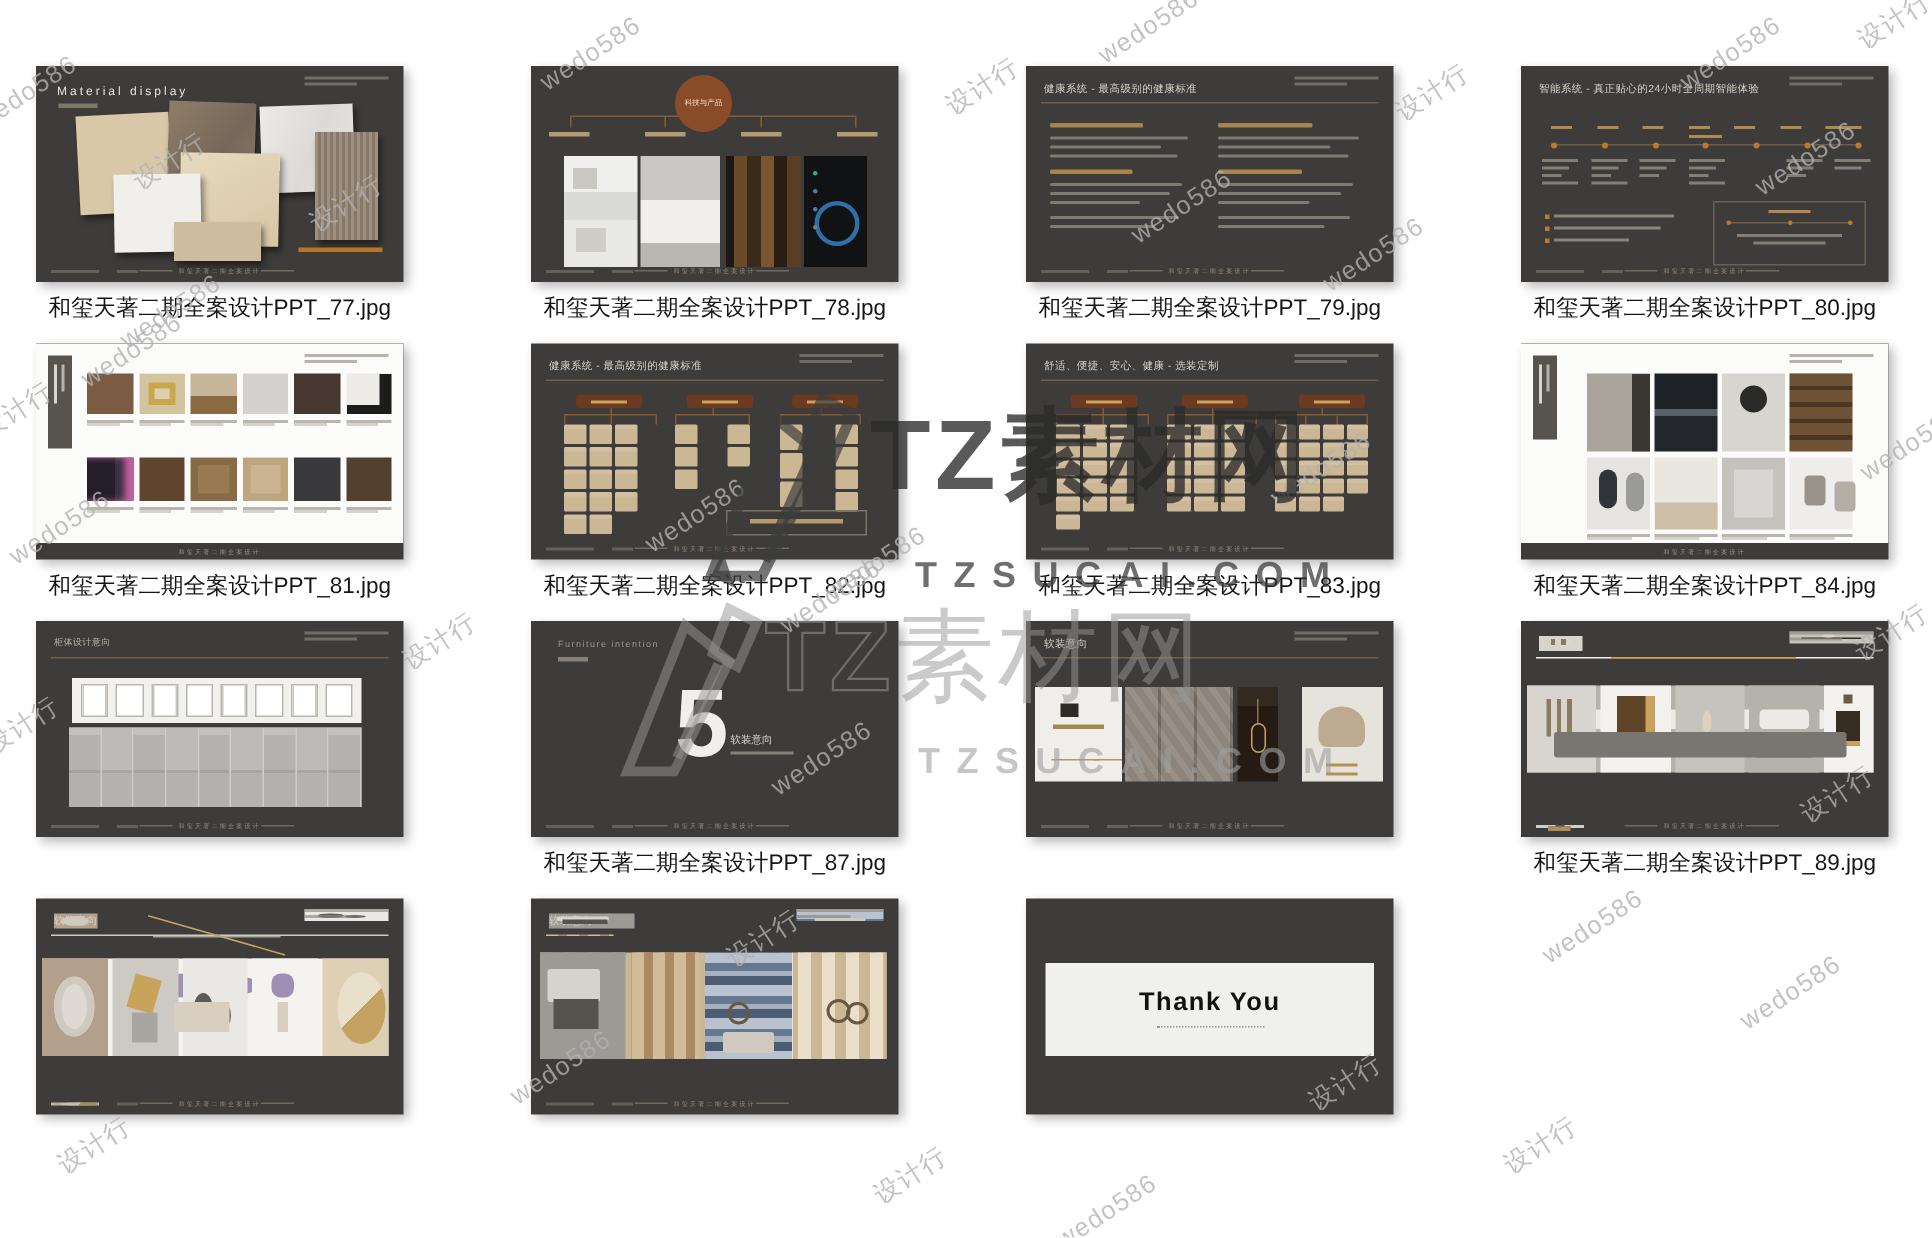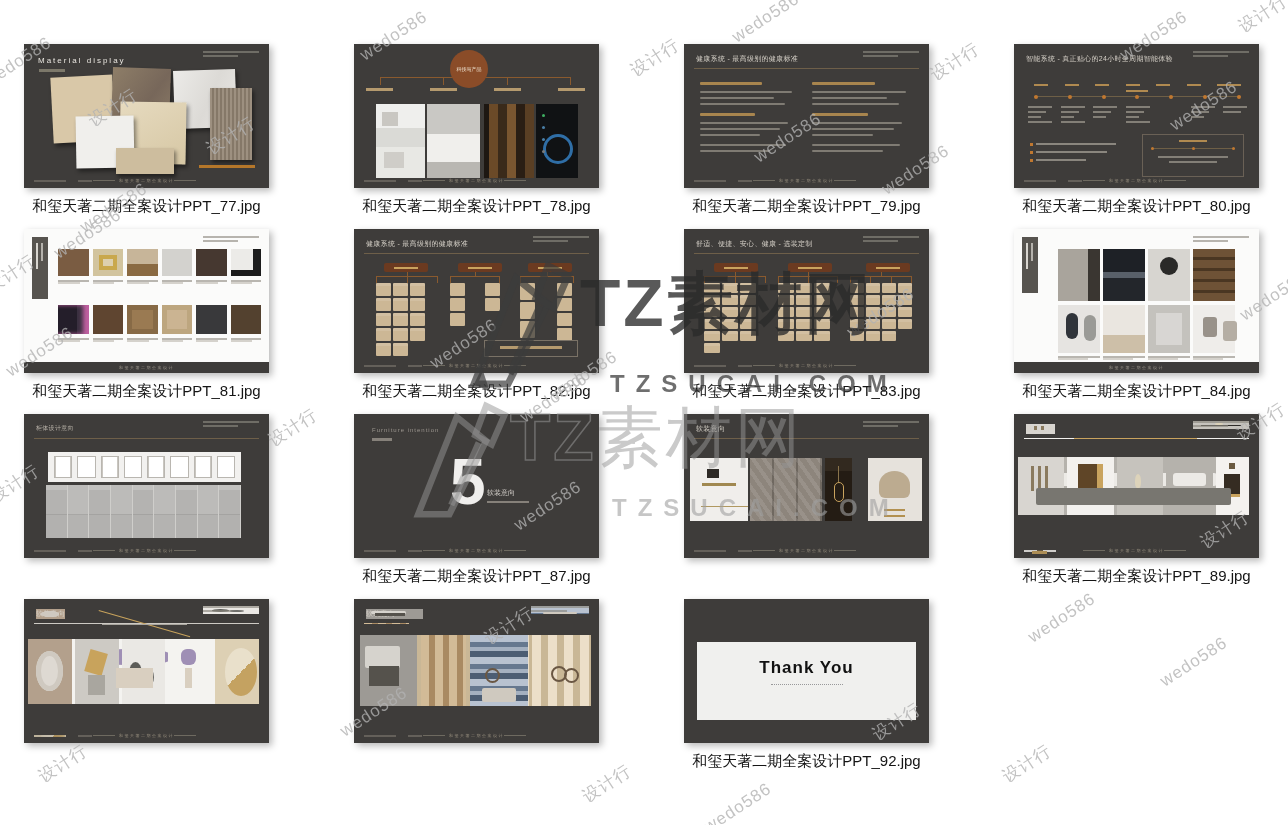--- a/index.html
+++ b/index.html
@@ -241,21 +241,21 @@
   .s91 div:nth-child(1)::before{content:"";position:absolute;left:8%;top:16%;width:62%;height:30%;background:#d6d3cd;border-radius:2px;}
   .s91 div:nth-child(1)::after{content:"";position:absolute;left:16%;top:44%;width:52%;height:28%;background:#55524c;}
   .s91 div:nth-child(2){width:45px;background:repeating-linear-gradient(90deg,#d2bb97 0 8px,#a98a62 8px 14px);}
   .s91 div:nth-child(3){width:58px;background:repeating-linear-gradient(180deg,#b8c2d0 0 7px,#66788f 7px 12px,#a4b0c0 12px 16px,#4c5d73 16px 22px);}
   .s91 div:nth-child(3)::after{content:"";position:absolute;left:20%;bottom:6%;width:60%;height:20%;background:#cfc9bf;border-radius:2px;}
   .s91 div:nth-child(4){flex:1;background:repeating-linear-gradient(90deg,#ecdfc9 0 9px,#c9b796 9px 16px);}
   .s91 div:nth-child(4)::before{content:"";position:absolute;left:32%;top:44%;width:12px;height:12px;border:2px solid #6a5743;border-radius:50%;}
   .s91 div:nth-child(4)::after{content:"";position:absolute;left:54%;top:47%;width:11px;height:11px;border:2px solid #6a5743;border-radius:50%;}
 
   
-  .s92 .band{position:absolute;left:13px;top:43px;width:219px;height:78px;background:#f0f0ee;text-align:center;}
+  .s92 .band{position:absolute;left:13px;top:43px;width:219px;height:62px;background:#f0f0ee;text-align:center;}
   .s92 .ty{margin-top:16px;font-size:17px;font-weight:bold;color:#121212;letter-spacing:1px;}
   .s92 .dots{margin:6px auto 0;width:72px;height:1px;border-top:1px dotted #98989a;}
 
   
   .wm-layer{position:absolute;inset:0;pointer-events:none;z-index:40;}
   .wm{position:absolute;font-size:17px;color:#b2b2b2;opacity:.78;transform:rotate(-33deg);
       letter-spacing:1px;white-space:nowrap;}
   .brand{position:absolute;pointer-events:none;z-index:50;}
   .brand1{left:452px;top:256px;width:460px;height:150px;}
   .brand1 .bt{position:absolute;left:128px;top:8px;font-size:66px;font-weight:bold;letter-spacing:3px;color:rgba(42,42,42,.78);line-height:78px;}
@@ -798,21 +798,20 @@
       </div>
     </div>
 
     <div class="cell">
       <div class="thumb s92">
         <div class="band">
           <div class="ty">Thank You</div>
           <div class="dots"></div>
         </div>
       </div>
-      <div class="caption">和玺天著二期全案设计PPT_92.jpg</div>
     </div>
 
   </div>
 
   <div class="wm-layer" id="wm-small">
       <span class="wm" style="left: 728px; top: 8px;">wedo586</span>
       <span class="wm" style="left: 1236px; top: 2px;">设计行</span>
       <span class="wm" style="left: 1116px; top: 26px;">wedo586</span>
       <span class="wm" style="left: 356px; top: 26px;">wedo586</span>
       <span class="wm" style="left: 628px; top: 46px;">设计行</span>

